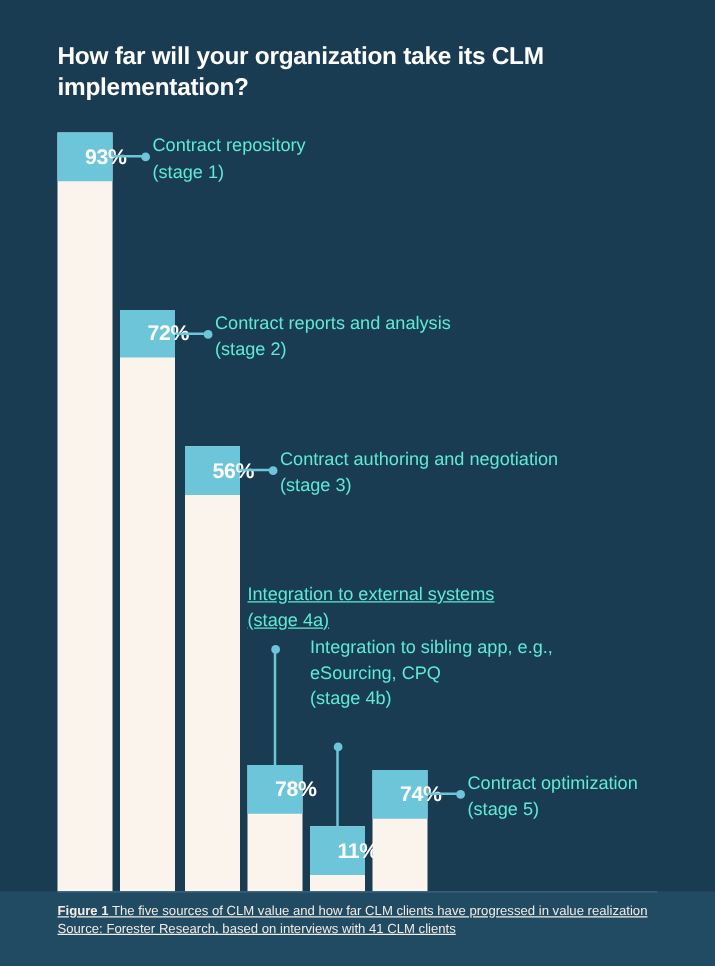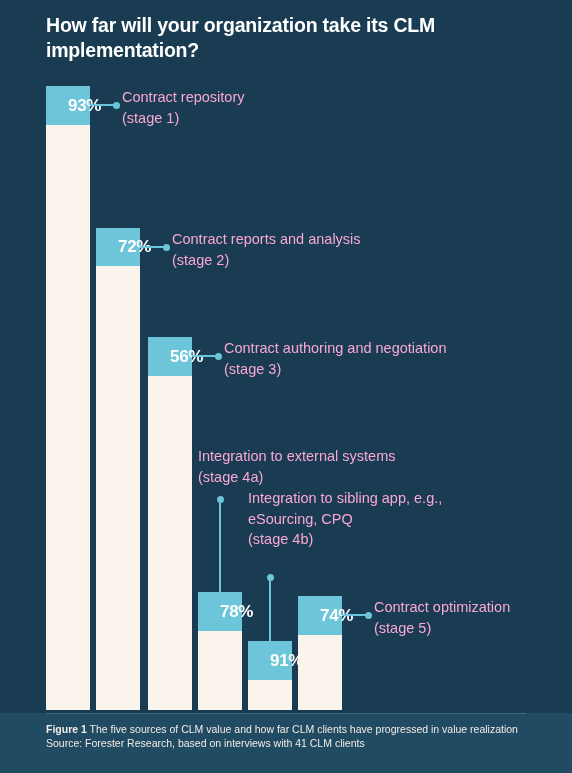--- a/index.html
+++ b/index.html
@@ -10,20 +10,21 @@
     width: 572px;
     height: 773px;
     background: #1a3c52;
     font-family: "Liberation Sans", sans-serif;
     overflow: hidden;
     position: relative;
   }
   #chart-root {
     position: absolute;
     inset: 0;
+    margin-top: 20px;
   }
 
   
   .title {
     position: absolute;
     left: 46px;
     top: 13px;
     width: 430px;
     color: #ffffff;
     font-size: 19.5px;
@@ -68,21 +69,21 @@
     box-sizing: border-box;
     color: #ffffff;
     font-size: 17px;
     font-weight: bold;
     letter-spacing: -0.3px;
   }
 
   
   .callout {
     position: absolute;
-    color: #f9a8d4;
+    color: #5eead4;
     font-size: 14.5px;
     line-height: 20.5px;
     white-space: pre-line;
   }
 
   
   .conn-h {
     position: absolute;
     height: 2px;
     background: #6cc5d9;
@@ -116,20 +117,21 @@
     width: 480px;
     height: 1px;
     background: #3c6880;
   }
   .footer-line {
     position: absolute;
     left: 46px;
     color: #f2ece4;
     font-size: 10.5px;
     line-height: 14px;
+    text-decoration: underline;
   }
   .footer-line1 { top: 9px; }
   .footer-line2 { top: 23px; }
   .footer-bold { font-weight: bold; }
 </style>
 </head>
 <body>
 
 <div id="chart-root">
 
@@ -168,26 +170,26 @@
     <div class="callout" style="left:224px; top:338px; width:330px;">Contract authoring and negotiation
 (stage 3)</div>
 
     <div class="bar" style="left:198px; top:592px; width:44px; height:118px;">
       <div class="bar-cap" style="height:39px;">
         <div class="bar-value">78%</div>
       </div>
     </div>
     <div class="conn-v" style="left:219px; top:499px; width:2px; height:93px;"></div>
     <div class="conn-dot" style="left:216.5px; top:496px;"></div>
-    <div class="callout" style="left:198px; top:446px; width:300px;">Integration to external systems
+    <div class="callout" style="left:198px; top:446px; width:300px;text-decoration:underline;">Integration to external systems
 (stage 4a)</div>
 
     <div class="bar" style="left:248px; top:641px; width:44px; height:69px;">
       <div class="bar-cap" style="height:39px;">
-        <div class="bar-value">91%</div>
+        <div class="bar-value">11%</div>
       </div>
     </div>
     <div class="conn-v" style="left:269px; top:577px; width:2px; height:64px;"></div>
     <div class="conn-dot" style="left:266.5px; top:574px;"></div>
     <div class="callout" style="left:248px; top:488px; width:300px;">Integration to sibling app, e.g.,
 eSourcing, CPQ
 (stage 4b)</div>
 
     <div class="bar" style="left:298px; top:596px; width:44px; height:114px;">
       <div class="bar-cap" style="height:39px;">

